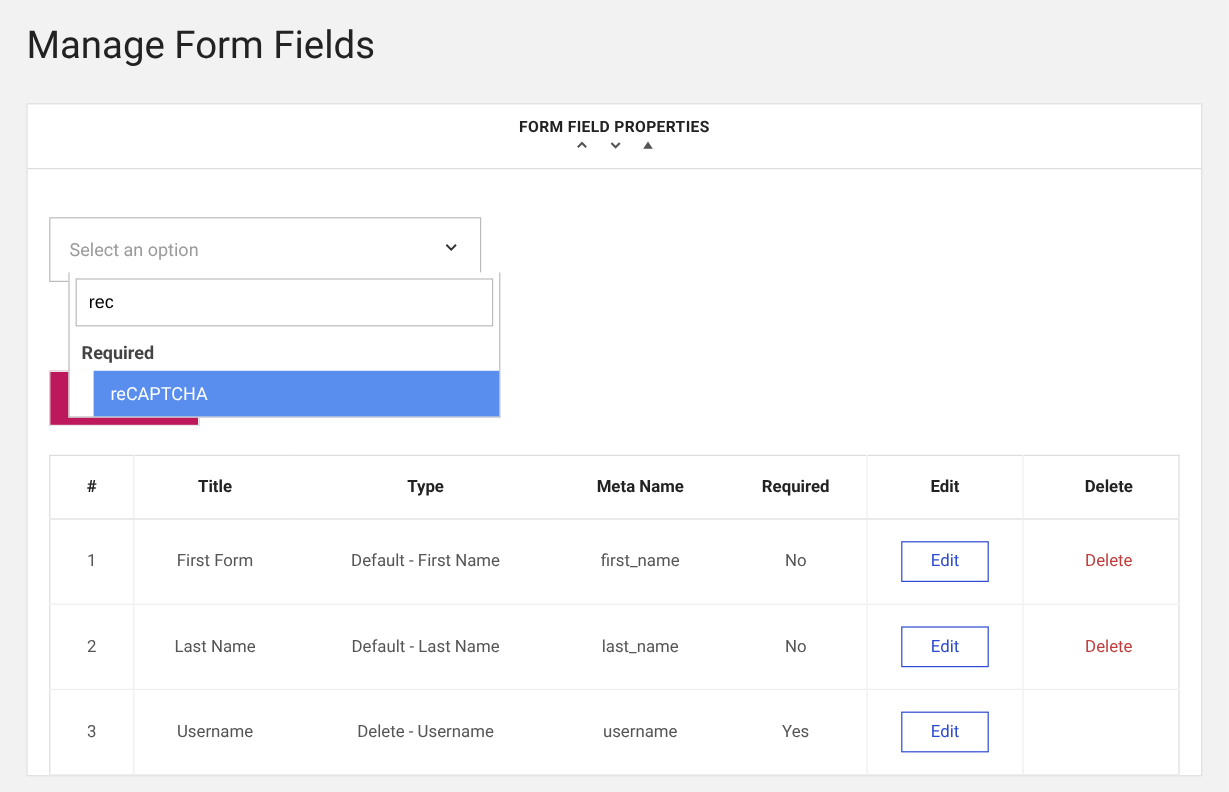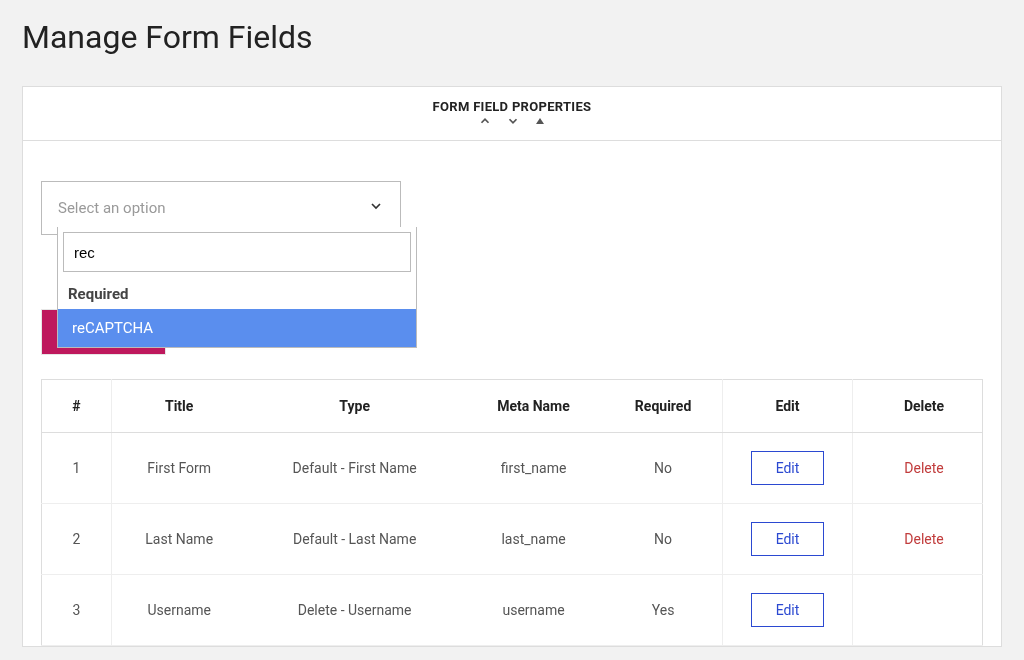--- a/index.html
+++ b/index.html
@@ -100,20 +100,21 @@
       color: #444;
     }
     .select-option {
       padding: 10px 14px;
       font-size: 15px;
       cursor: pointer;
     }
     .select-option.highlighted {
       background: #5a8eee;
       color: #fff;
+      margin-left: 20px;
     }
     .add-field-btn {
       display: inline-block;
       background: #be185d;
       border: 1px solid #e6e6e6;
       color: #bbb;
       padding: 14px 32px;
       font-size: 14px;
       font-weight: 500;
       cursor: default;

